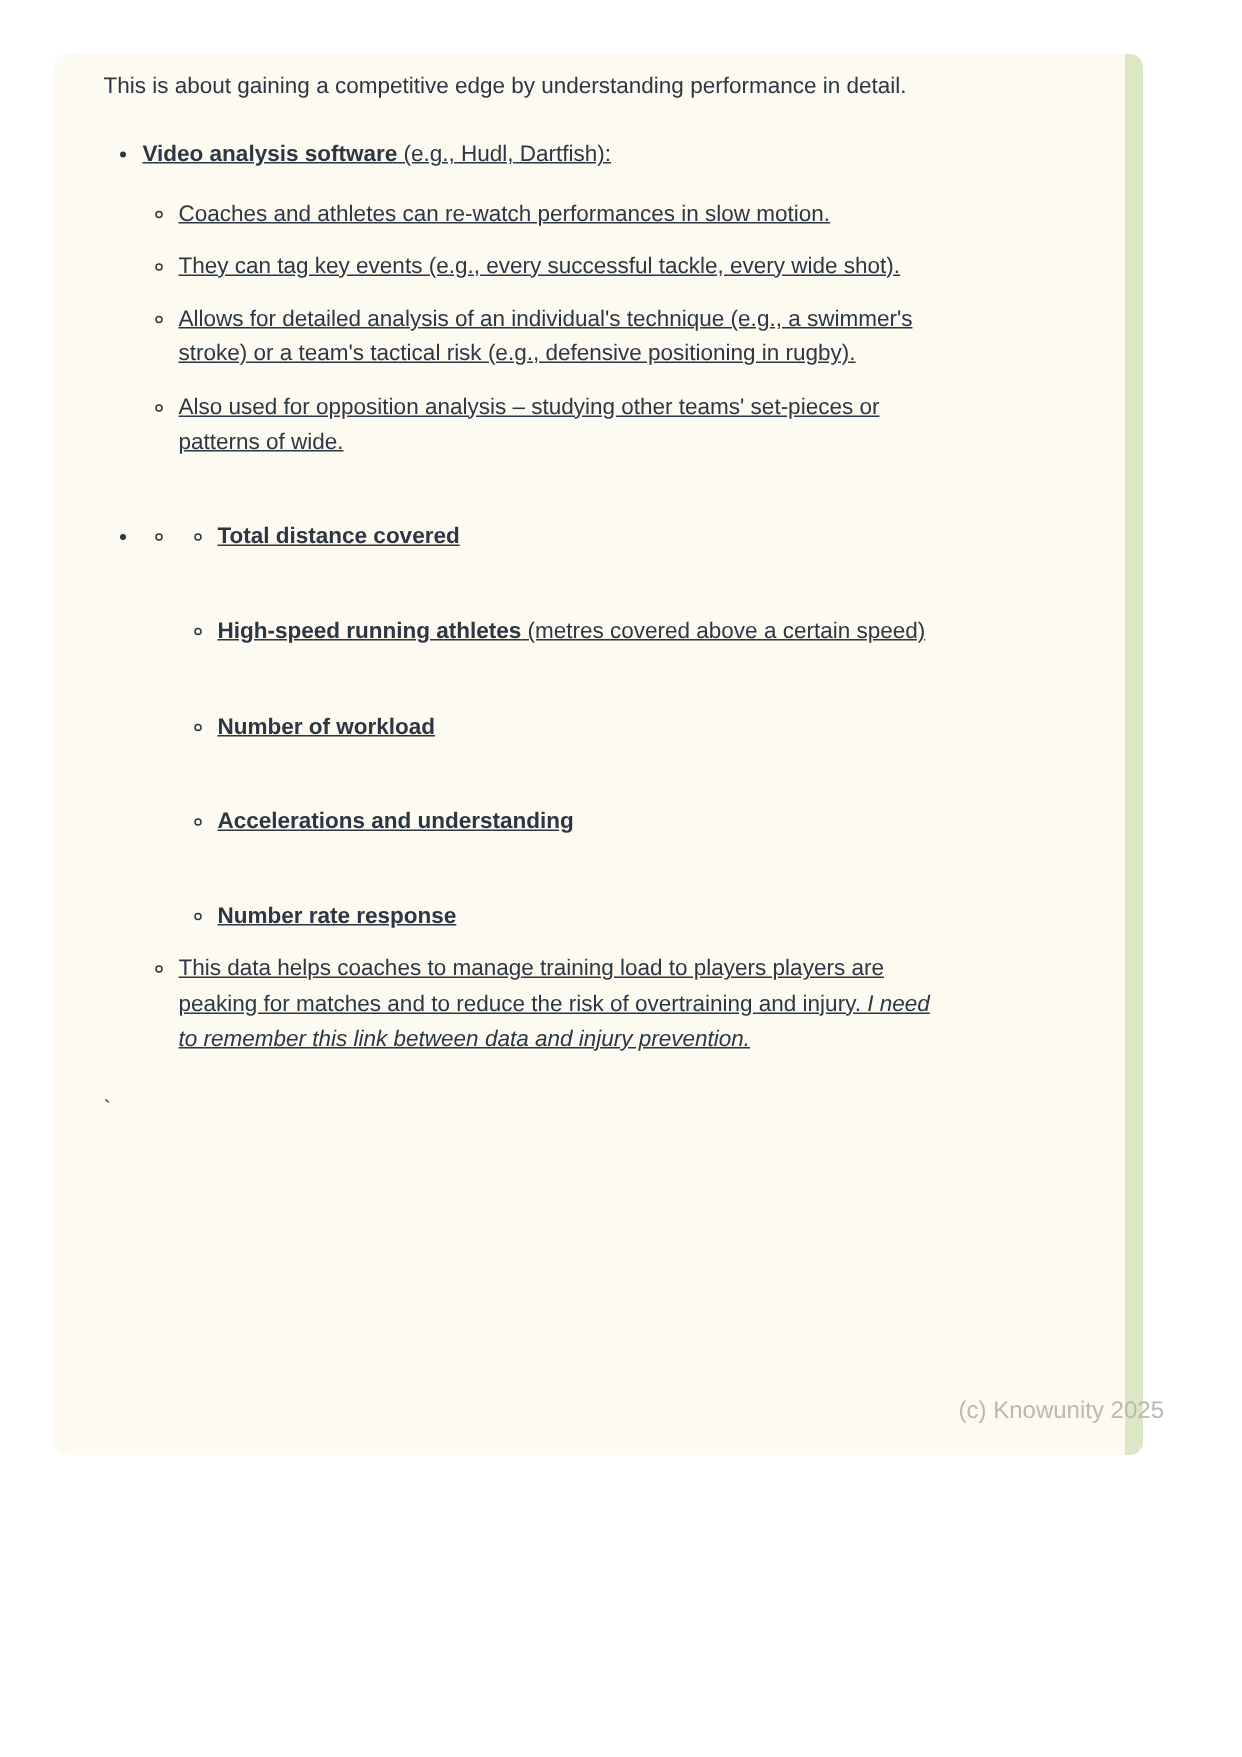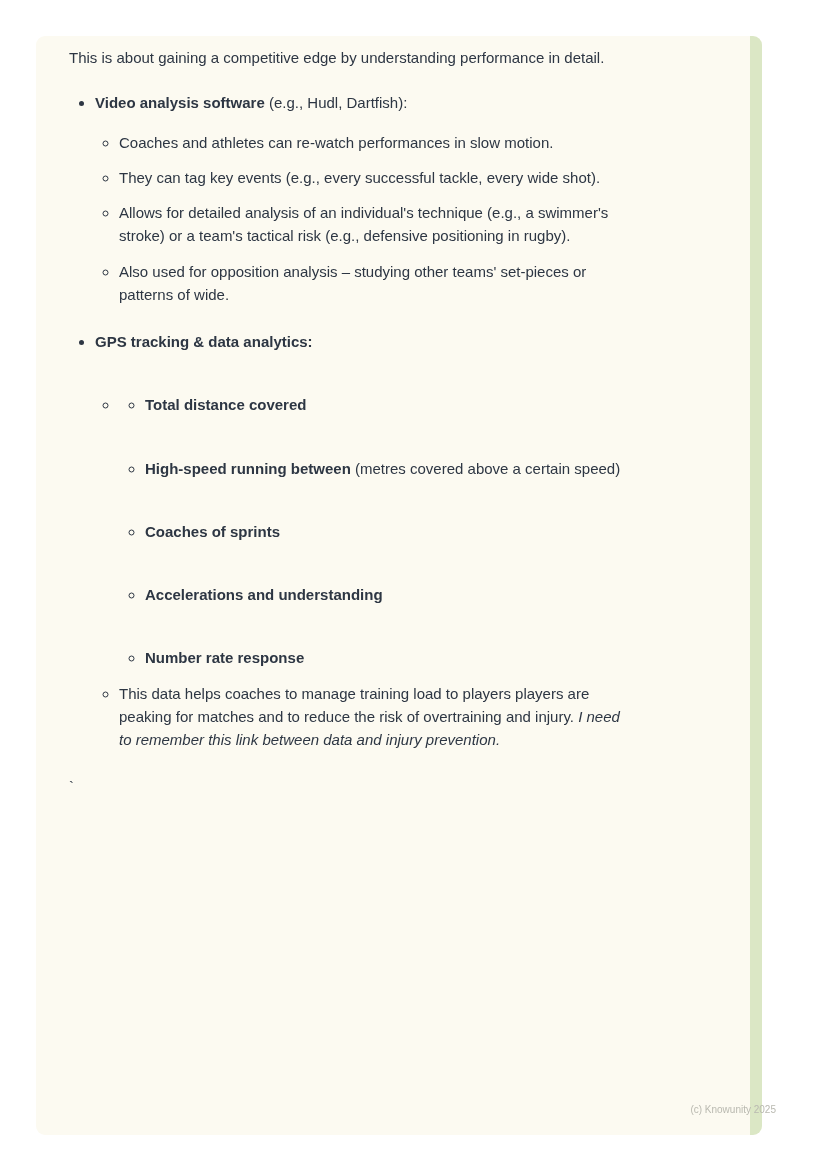--- a/index.html
+++ b/index.html
@@ -6,21 +6,21 @@
   html, body { width: 828px; height: 1171px; }
   body {
     background: var(--outer_bg, #ffffff);
     font-family: "Liberation Sans", sans-serif;
     position: relative;
     overflow: hidden;
   }
   .doc-card {
     position: absolute;
     left: 36px; top: 36px;
-    width: 726px; height: 1099px;
+    width: 726px; height: 934px;
     background: var(--page_bg, #fcfaf1);
     border-radius: 9px;
   }
   .accent-bar {
     position: absolute;
     top: 0; right: 0;
     width: 12px; height: 100%;
     background: var(--accent_bar, #dbe7c5);
     border-radius: 0 9px 9px 0;
     z-index: 1;
@@ -29,32 +29,32 @@
     position: relative;
     padding: 10px 130px 0 33px;
     color: var(--text, #2d3643);
     font-size: 15px;
     line-height: 1.55;
     z-index: 2;
   }
   .intro { text-align: justify; }
   ul { list-style-position: outside; }
   .lvl1 { list-style-type: disc;   padding-left: 26px; margin-top: 22px; }
-  .lvl1 > li { margin-bottom: 24px; }
+  .lvl1 > li { margin-bottom: 24px; text-decoration: underline; }
   .lvl2 { list-style-type: circle; padding-left: 24px; margin-top: 16px; }
   .lvl2 > li { margin-bottom: 12px; }
   .lvl3 { list-style-type: circle; padding-left: 26px; margin-top: 4px; }
   .lvl3 > li { margin-bottom: 11px; margin-top: 40px; }
   .seg-bold { font-weight: 700; }
   .seg-italic { font-style: italic; }
   .stray { margin-top: 4px; }
   .footer {
     position: absolute;
     right: -14px; bottom: 20px;
-    font-size: 10px;
+    font-size: 16px;
     color: var(--footer_text, #b9b9b0);
     z-index: 3;
   }
 </style>
 </head>
 <body>
 
 <div class="doc-card">
   <div class="accent-bar"></div>
   <div class="doc-content">
@@ -72,32 +72,31 @@
               </li>
               <li>
                 <div class="li-text"><span class="seg-normal">Allows for detailed analysis of an individual's technique (e.g., a swimmer's stroke) or a team's tactical risk (e.g., defensive positioning in rugby).</span></div>
               </li>
               <li>
                 <div class="li-text"><span class="seg-normal">Also used for opposition analysis – studying other teams' set-pieces or patterns of wide.</span></div>
               </li>
             </ul>
           </li>
           <li>
-            <div class="li-text"><span class="seg-bold">GPS tracking &amp; data analytics:</span></div>
             <ul class="lvl2">
               <li>
                 <ul class="lvl3">
                   <li>
                     <div class="li-text"><span class="seg-bold">Total distance covered</span></div>
                   </li>
                   <li>
-                    <div class="li-text"><span class="seg-bold">High-speed running between</span><span class="seg-normal"> (metres covered above a certain speed)</span></div>
+                    <div class="li-text"><span class="seg-bold">High-speed running athletes</span><span class="seg-normal"> (metres covered above a certain speed)</span></div>
                   </li>
                   <li>
-                    <div class="li-text"><span class="seg-bold">Coaches of sprints</span></div>
+                    <div class="li-text"><span class="seg-bold">Number of workload</span></div>
                   </li>
                   <li>
                     <div class="li-text"><span class="seg-bold">Accelerations and understanding</span></div>
                   </li>
                   <li>
                     <div class="li-text"><span class="seg-bold">Number rate response</span></div>
                   </li>
                 </ul>
               </li>
               <li>

